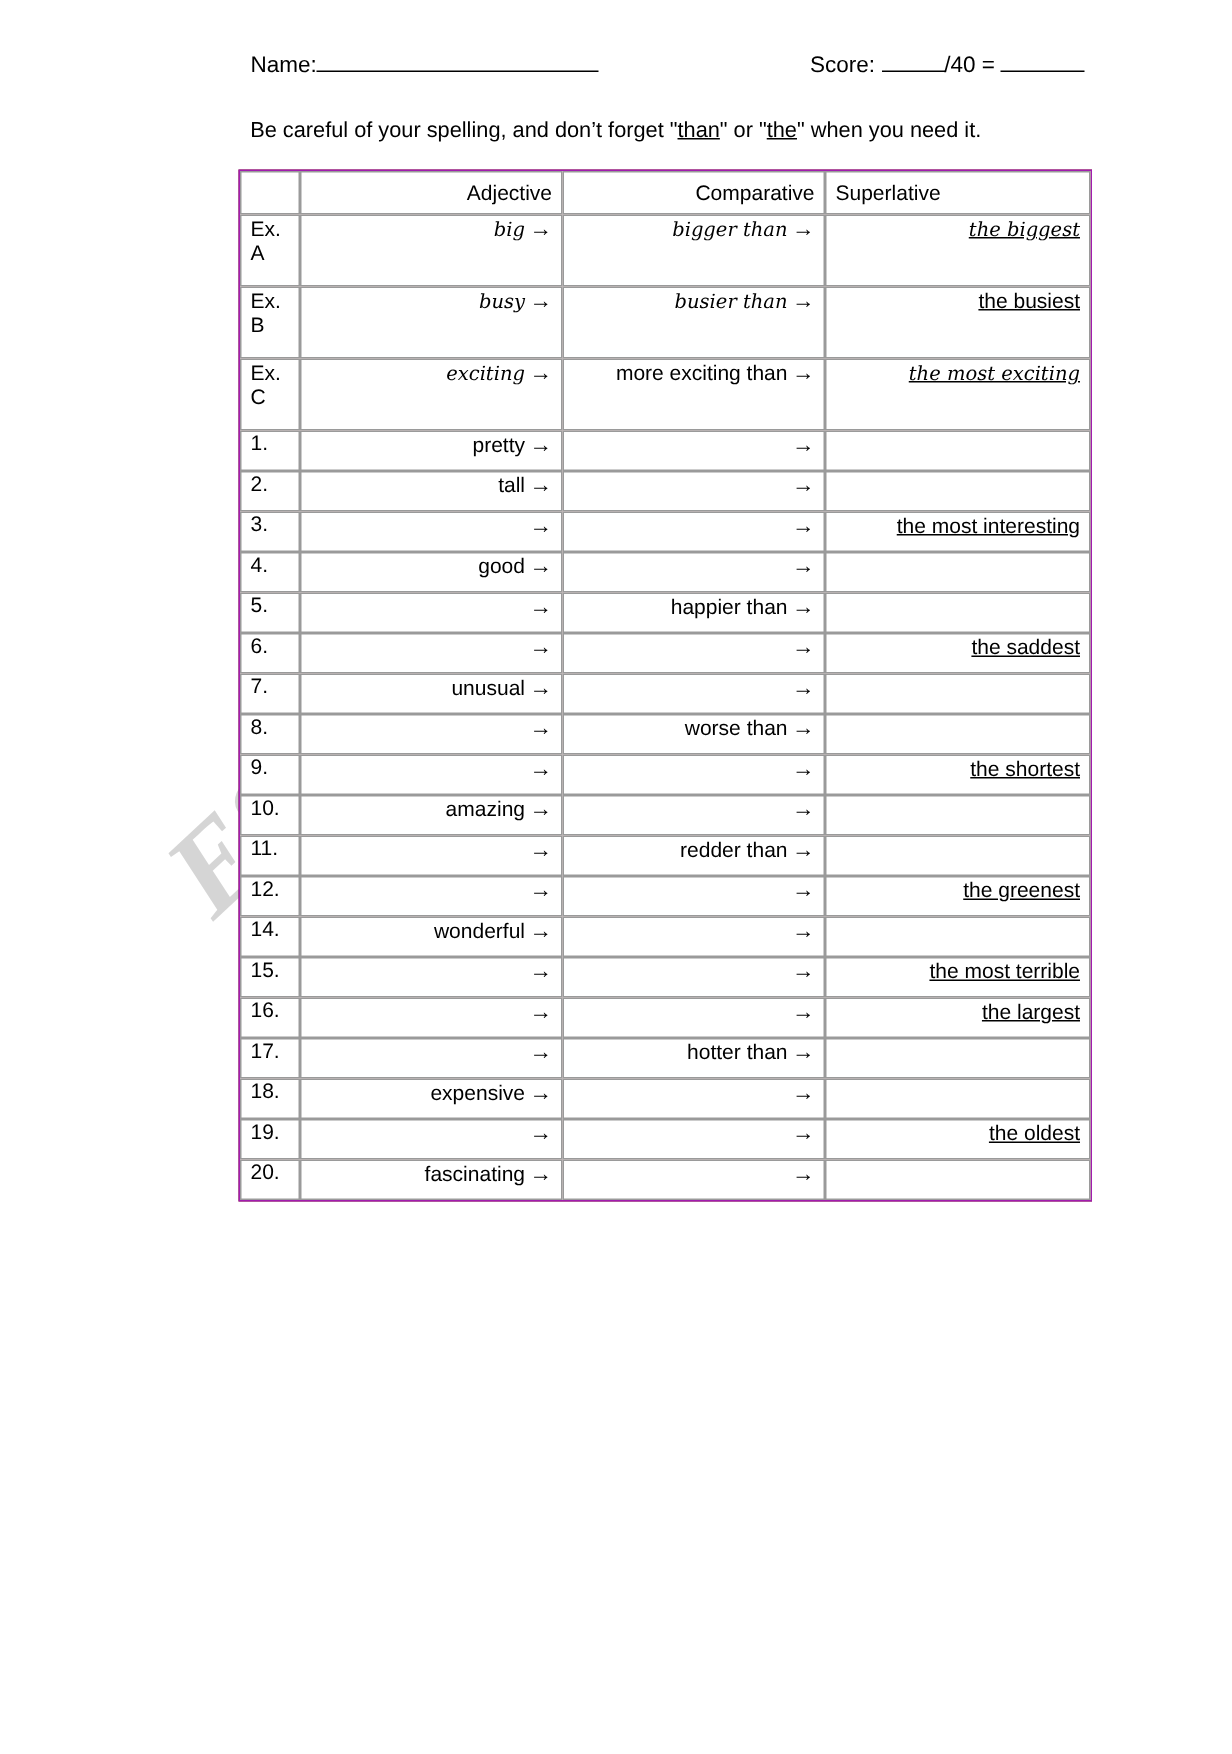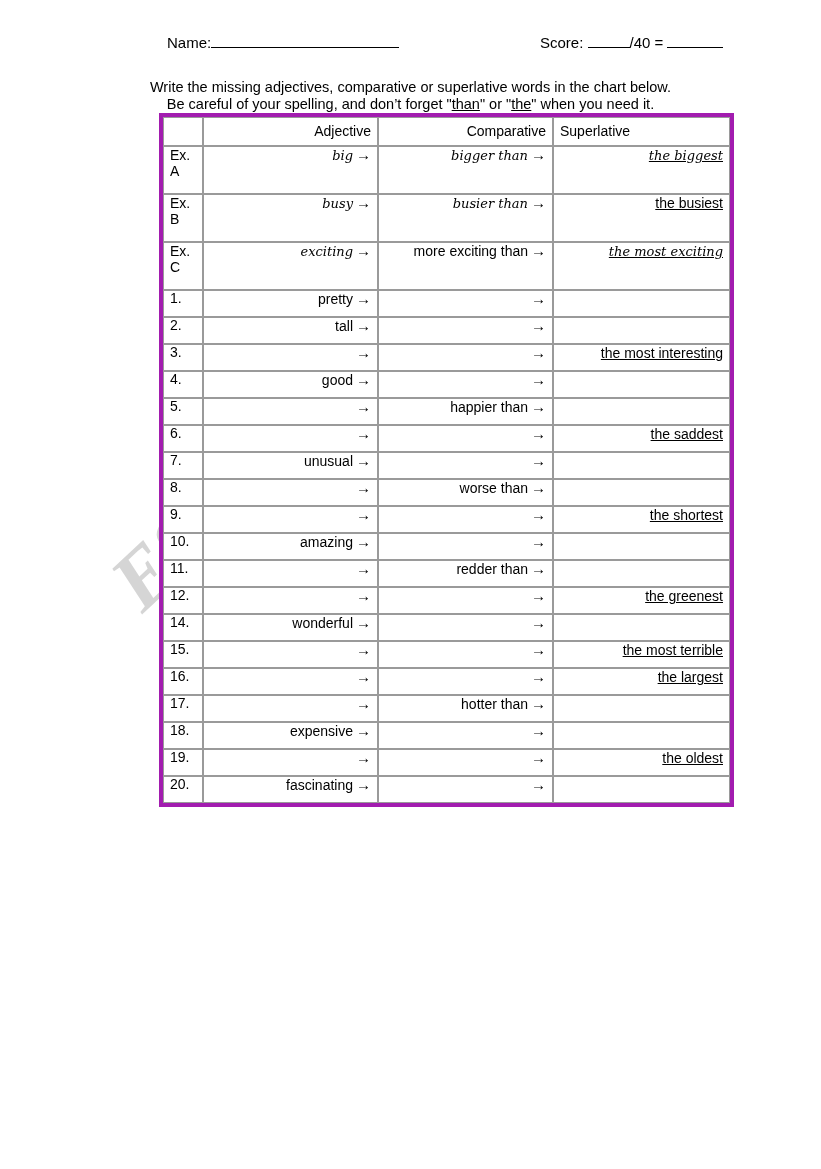--- a/index.html
+++ b/index.html
@@ -92,21 +92,21 @@
     position: absolute;
     left: 159px;
     top: 113px;
     width: 567px;
   }
   table#chart {
     border-collapse: separate;
     border-spacing: 0;
     width: 567px;
     table-layout: fixed;
-    border: 4px solid #a21caf;
+    border: 1px solid #a21caf;
     background: #7f1d1d;
   }
   table#chart td, table#chart th {
     border: 1px solid #9a9a9a;
     padding: 0 6px;
     font-size: 14px;
     font-weight: normal;
     vertical-align: top;
     background: #ffffff;
     overflow: hidden;
@@ -181,21 +181,20 @@
       <span>Name:</span><span class="blank-line" id="name-blank"></span>
     </div>
     <div class="meta-cell" id="score-block">
       <span>Score:</span>
       <span class="blank-line" id="score-blank-1"></span><span>/40 =</span>
       <span class="blank-line" id="score-blank-2"></span>
     </div>
   </div>
 
   <div id="instructions">
-    <span class="line">Write the missing adjectives, comparative or superlative words in the chart below.</span>
     <span class="line"><span>Be careful of your spelling, and don’t forget "</span><span class="u">than</span><span>" or "</span><span class="u">the</span><span>" when you need it.</span></span>
   </div>
 
   <div id="chart-wrap">
     <table id="chart">
       <colgroup>
         <col class="c-num">
           <col class="c-adj">
           <col class="c-comp">
           <col class="c-sup">

